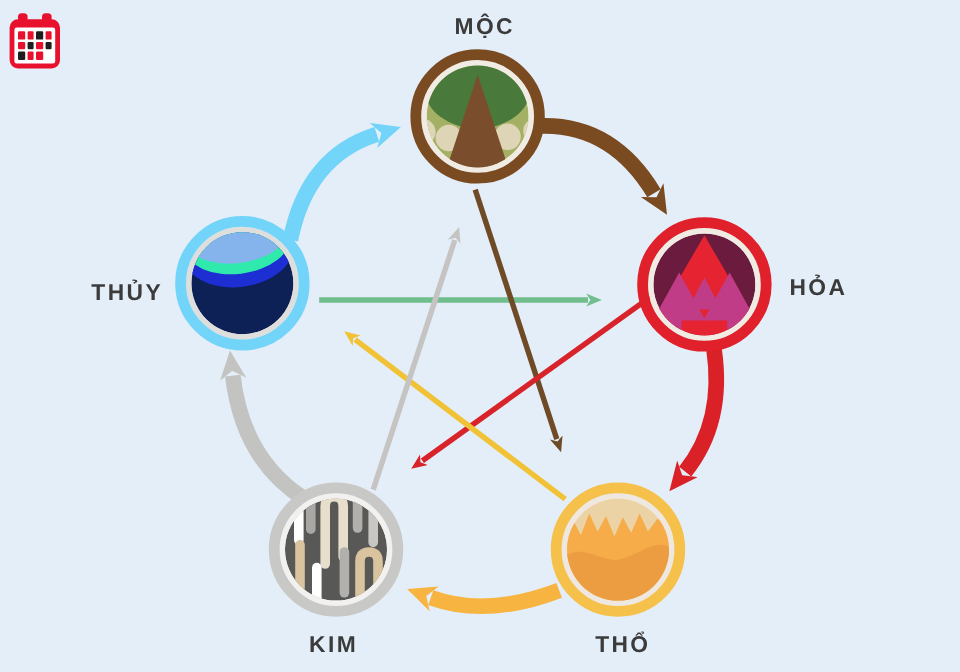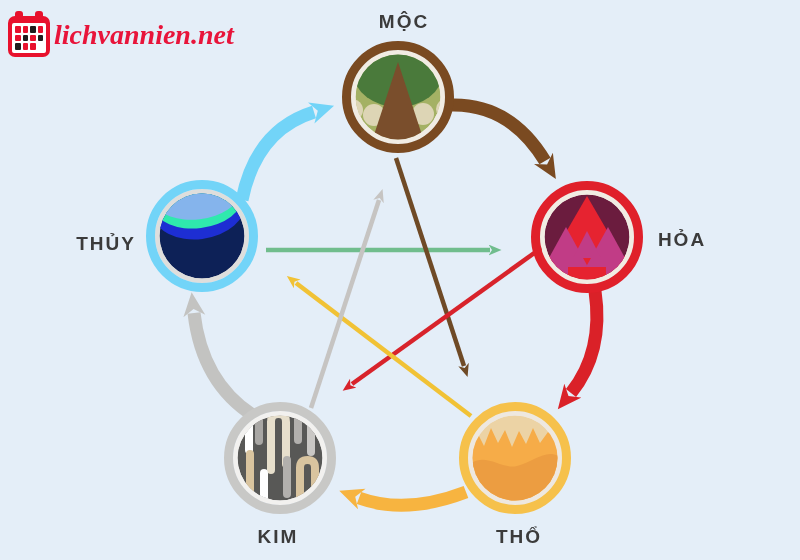--- a/index.html
+++ b/index.html
@@ -40,21 +40,20 @@
         <span class="c cr"></span>
           <span class="c cb"></span>
           <span class="c cr"></span>
           <span class="c cb"></span>
         <span class="c cb"></span>
           <span class="c cr"></span>
           <span class="c cr"></span>
           <span class="c cw"></span>
       </div>
     </div>
-    <span class="logo-text">lichvannien.net</span>
   </div>
 
   <svg width="800" height="560" viewBox="0 0 800 560">
     <defs>
 
       <marker id="mg0" markerUnits="userSpaceOnUse" markerWidth="28" markerHeight="26" refX="3" refY="11" orient="auto">
         <path d="M0,0 L24,11 L0,22 L7,11 Z" fill="#72d4f8"></path>
         </marker>
       <marker id="mg1" markerUnits="userSpaceOnUse" markerWidth="28" markerHeight="26" refX="3" refY="11" orient="auto">
         <path d="M0,0 L24,11 L0,22 L7,11 Z" fill="#7a4a21"></path>

